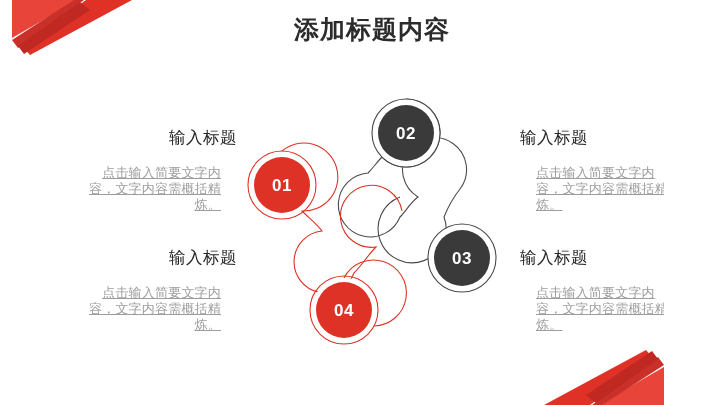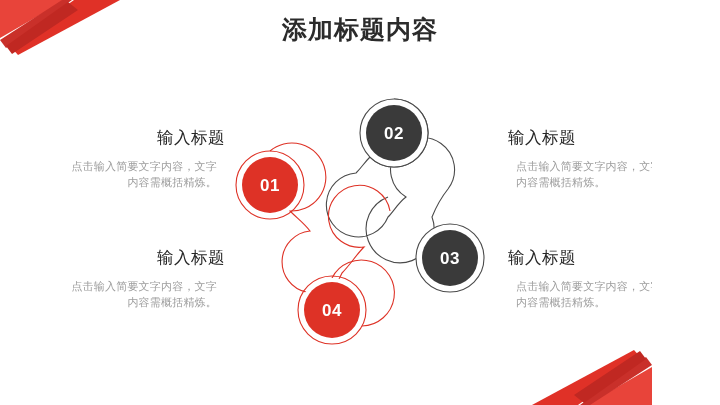--- a/index.html
+++ b/index.html
@@ -9,21 +9,21 @@
   }
   body {
     width: 720px;
     height: 405px;
     overflow: hidden;
     font-family: "Liberation Sans", "DejaVu Sans", sans-serif;
     position: relative;
   }
   #slide {
     position: absolute;
-    left: 0; top: 0;
+    left: 12px; top: 0;
     width: 652px;
     height: 405px;
     background: #ffffff;
     overflow: hidden;
   }
 
   
   .deco {
     position: absolute;
     pointer-events: none;
@@ -52,25 +52,26 @@
   }
   .tb-heading {
     font-size: 16.5px;
     font-weight: normal;
     color: #262626;
     line-height: 23px;
     margin: 0 0 9px 0;
     letter-spacing: 0.5px;
   }
   .tb-body {
-    font-size: 11px;
+    font-size: 13px;
     color: #9d9d9d;
     line-height: 16px;
-    margin: 8px;
+    margin: 16px;
     letter-spacing: 0.2px;
+    text-decoration: underline;
   }
   .align-right { text-align: right; }
   .align-left  { text-align: left;  }
 
   #block-tl { left: 60px;  top: 126px; }
   #block-bl { left: 60px;  top: 246px; }
   #block-tr { left: 508px; top: 126px; }
   #block-br { left: 508px; top: 246px; }
 
   

